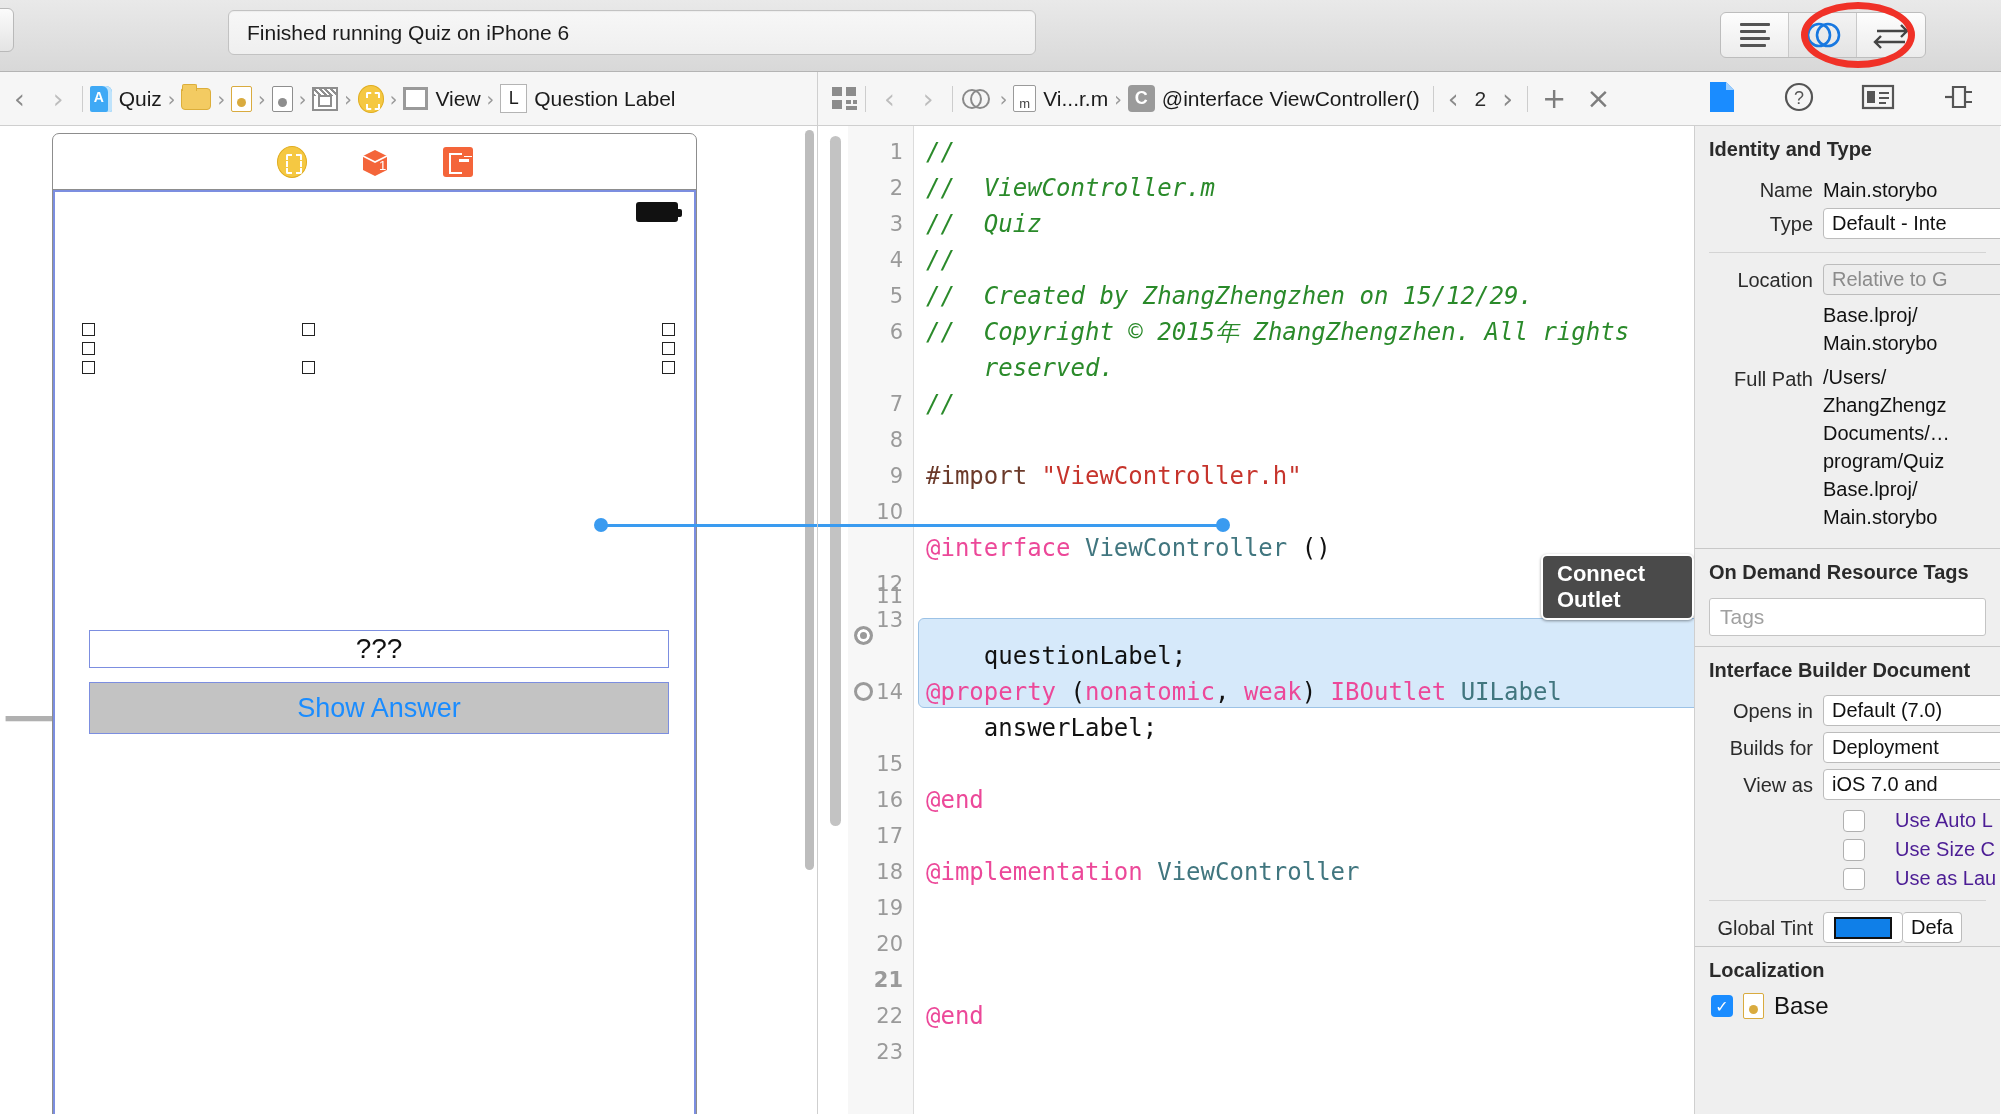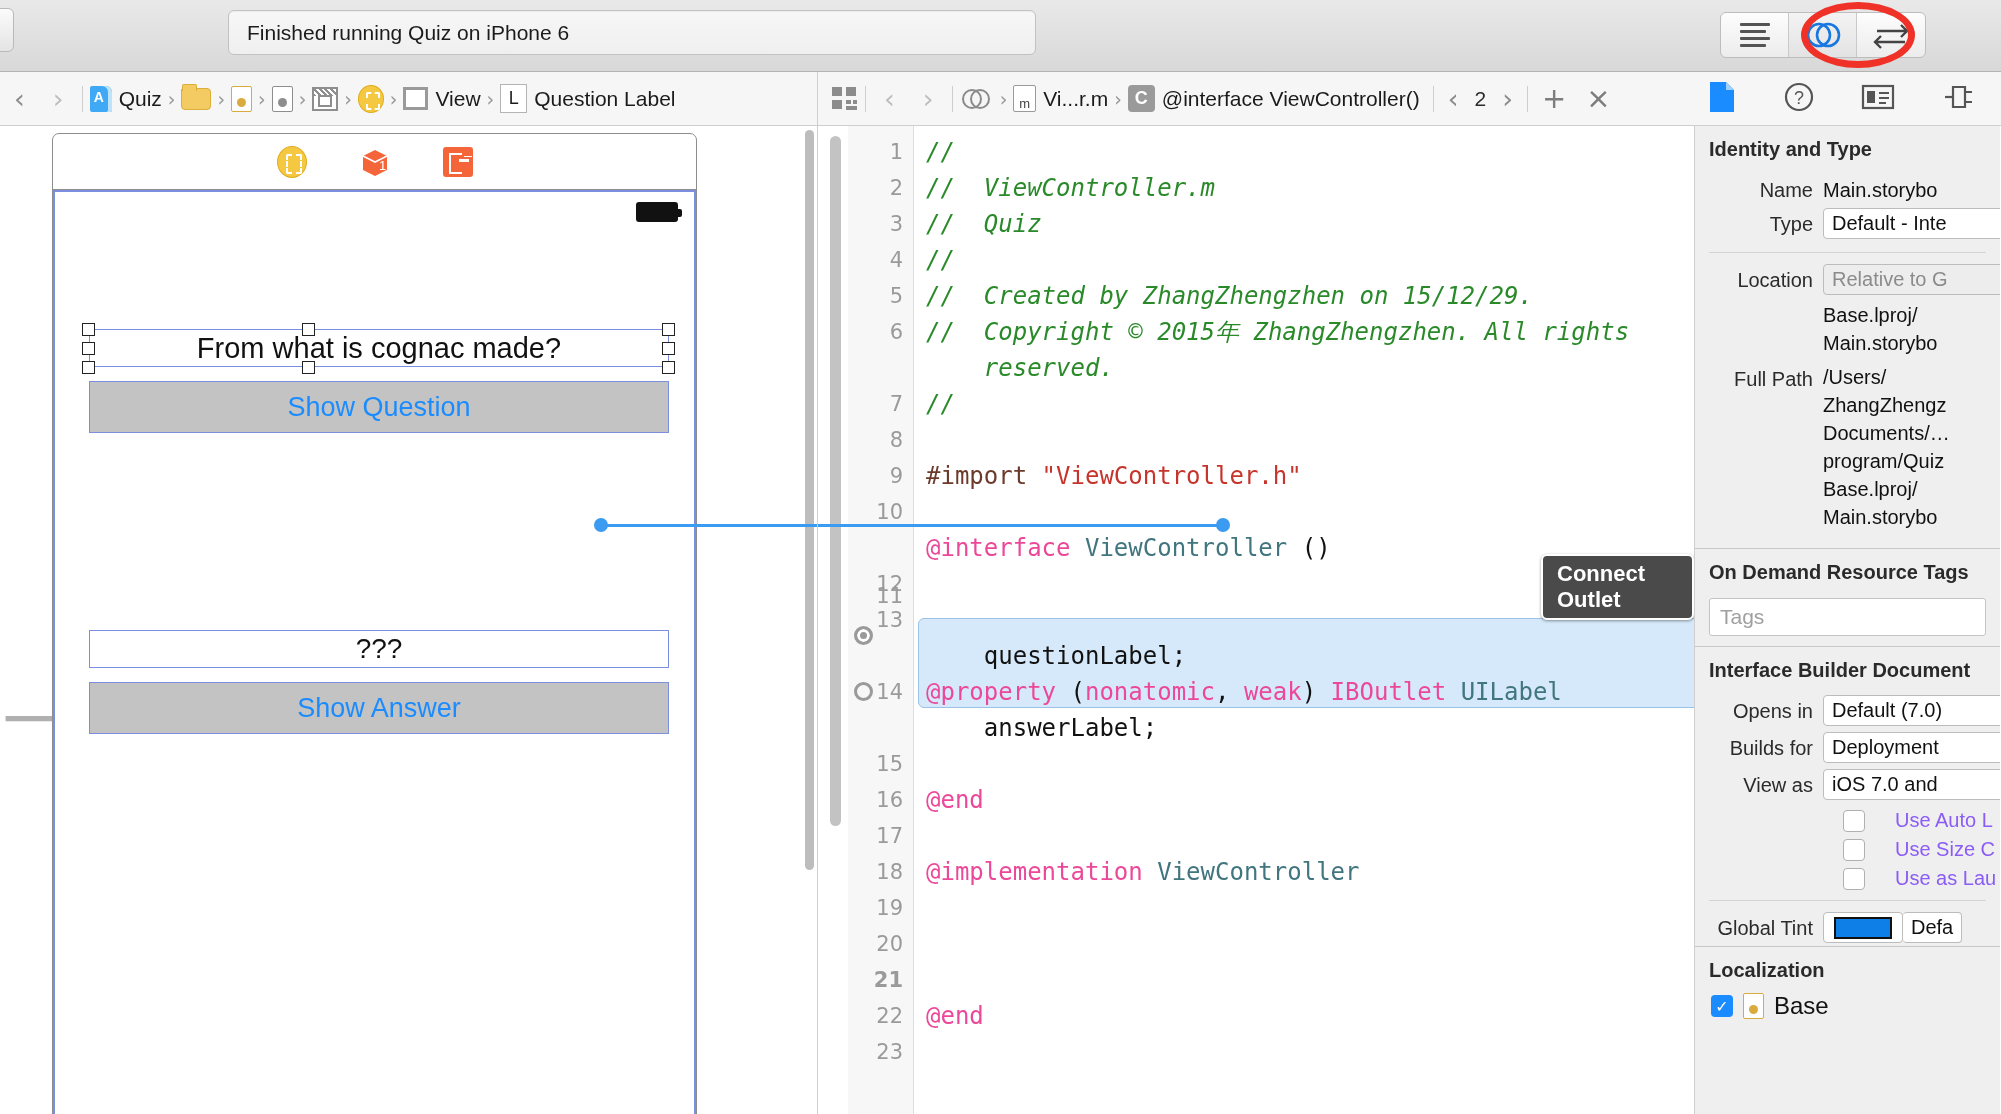--- a/index.html
+++ b/index.html
@@ -203,21 +203,21 @@
     display:flex; align-items:center; min-width: 185px; white-space: nowrap; overflow:hidden;
   }
   .insp-field.grey { background:#ededed; color:#8b8b8b; }
   .insp-multiline { font-size:20px; color:#111; line-height: 28px; }
   .tags-input {
     margin: 4px 14px 10px 14px; background:#fff; border:1px solid #c4c4c4; border-radius:3px;
     height: 38px; display:flex; align-items:center; padding: 0 10px; font-size:21px; color:#a0a0a0;
   }
   .ckrow { display:flex; align-items:center; gap: 10px; margin: 6px 0 6px 128px; }
   .ckbox { width: 22px; height: 22px; background:#fff; border:1px solid #b0b0b0; border-radius:4px; flex:none;}
-  .ckrow span { font-size: 20px; color:#8b5cf6; white-space:nowrap;margin-left:20px; }
+  .ckrow span { font-size: 20px; color:#4c1d95; white-space:nowrap;margin-left:20px; }
   .tint-swatch { width: 58px; height: 22px; background:#0f7fe8; border:2px solid #111; }
   .insp-band { border-top: 1px solid #c8c8c8; }
 </style>
 </head>
 <body>
 
 <div id="app">
 
   <div class="toolbar">
     <div class="tb-left-stub"></div>
@@ -389,35 +389,29 @@
               <path d="M4 10 L16 16 L28 10" fill="none" stroke="#fff" stroke-width="1.6"></path>
               <text x="20" y="24" font-size="13" fill="#fff" font-family="Liberation Sans">1</text>
             </svg>
           </span>
           <span class="sb-ic3"></span>
         </div>
 
         <div class="device">
           <div class="battery"></div>
 
-          <div class="q-label">
-            <span>From what is cognac made?</span>
-          </div>
           <span class="handle" style="left:27px;top:131px;"></span>
           <span class="handle" style="left:27px;top:150px;"></span>
           <span class="handle" style="left:27px;top:169px;"></span>
           <span class="handle" style="left:247px;top:131px;"></span>
           <span class="handle" style="left:247px;top:169px;"></span>
           <span class="handle" style="left:607px;top:131px;"></span>
           <span class="handle" style="left:607px;top:150px;"></span>
           <span class="handle" style="left:607px;top:169px;"></span>
 
-          <div class="sb-button" style="top:189px;">
-            <span>Show Question</span>
-          </div>
 
           <div class="a-field">
             <span>???</span>
           </div>
 
           <div class="sb-button" style="top:490px;">
             <span>Show Answer</span>
           </div>
         </div>
       </div>

